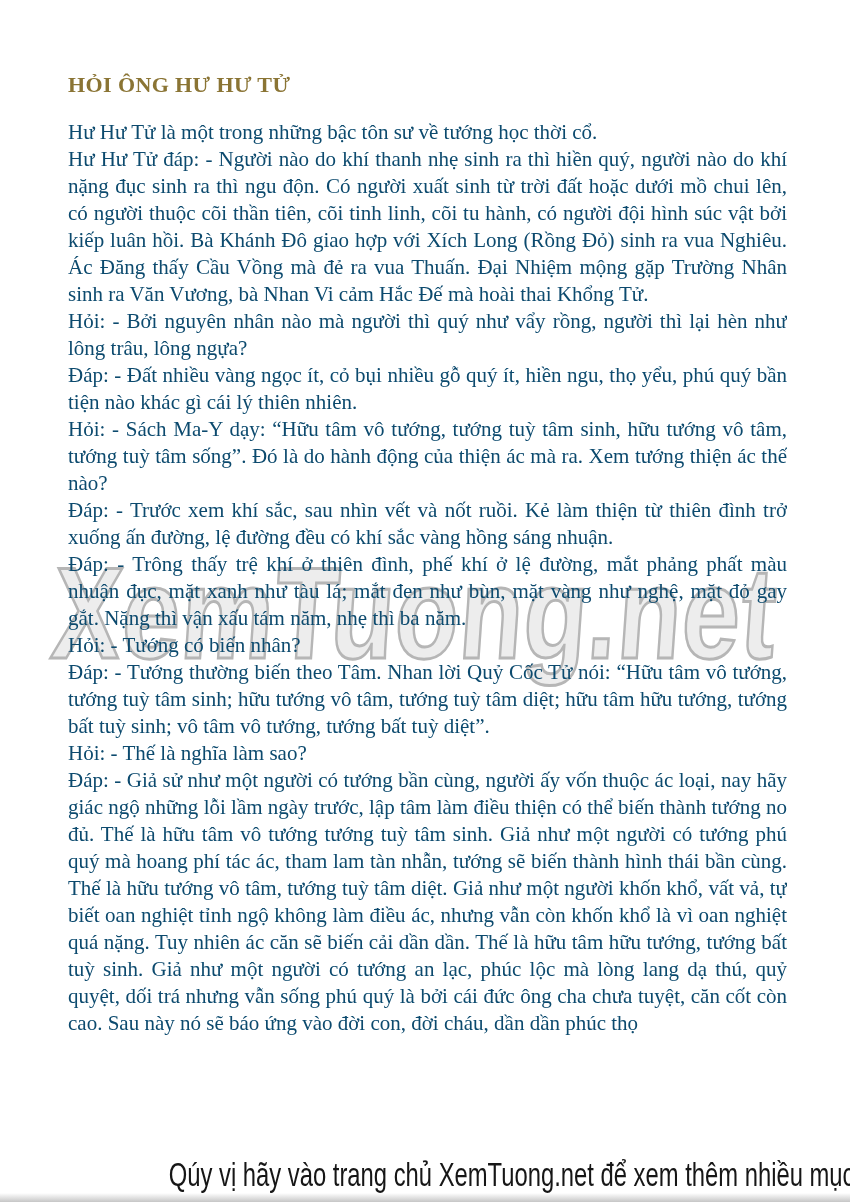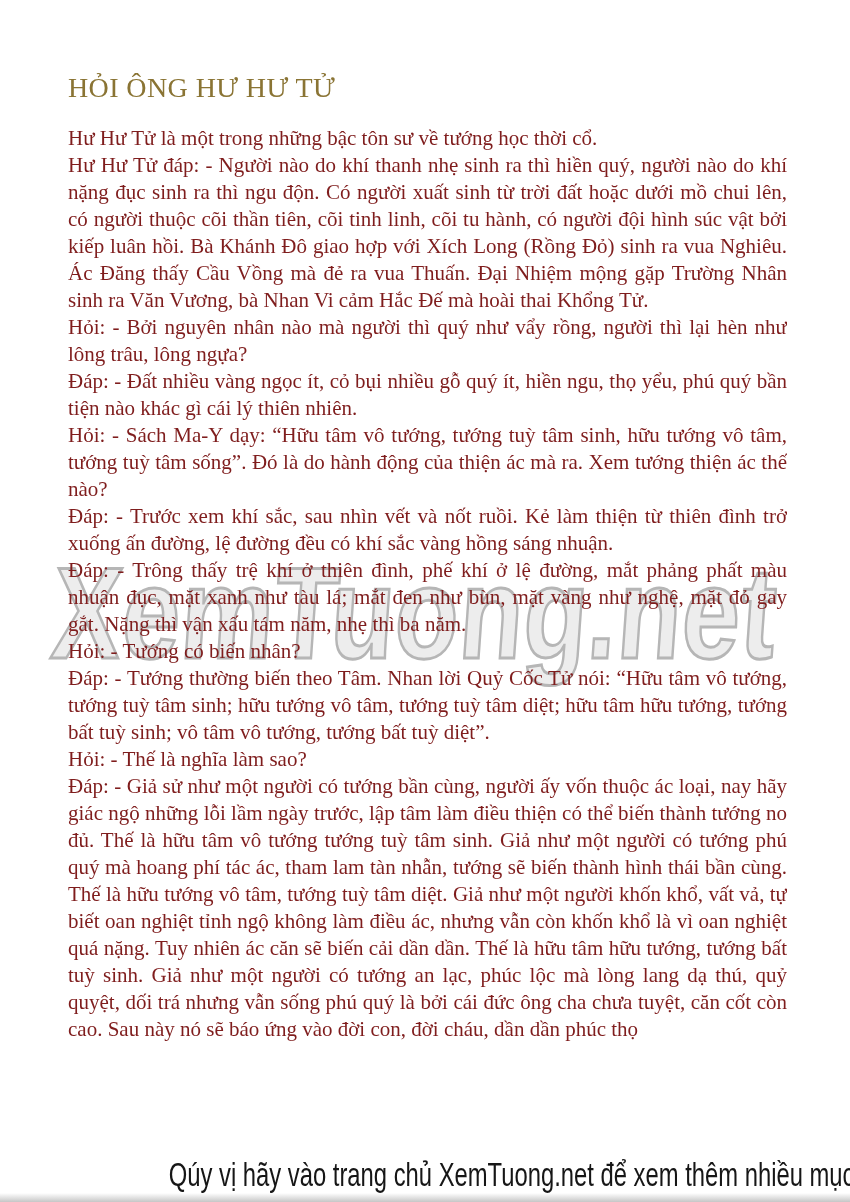--- a/index.html
+++ b/index.html
@@ -32,30 +32,30 @@
     position: absolute;
     left: 68px;
     top: 72px;
     width: 719px;
     height: 1075px;
     overflow: hidden;
     z-index: 1;
   }
   .doc-title {
     margin: 0 0 21px 0;
-    font-size: 28px;
-    font-weight: normal;
+    font-size: 22px;
+    font-weight: bold;
     letter-spacing: 0.4px;
     color: #8a7434;
   }
   .body-text p {
     margin: 0;
     font-size: 21px;
     line-height: 27px;
-    color: #7f1d1d;
+    color: #0c4a6e;
     text-align: justify;
   }
   .footer {
     position: absolute;
     bottom: 8px;
     left: 0;
     width: 100%;
     text-align: center;
     z-index: 1;
   }

